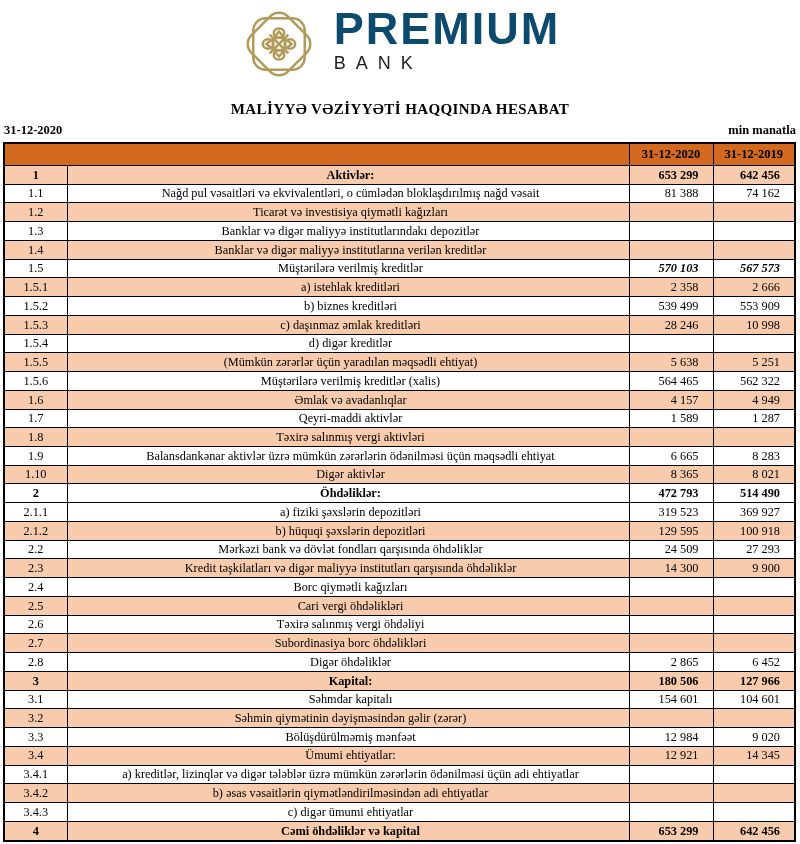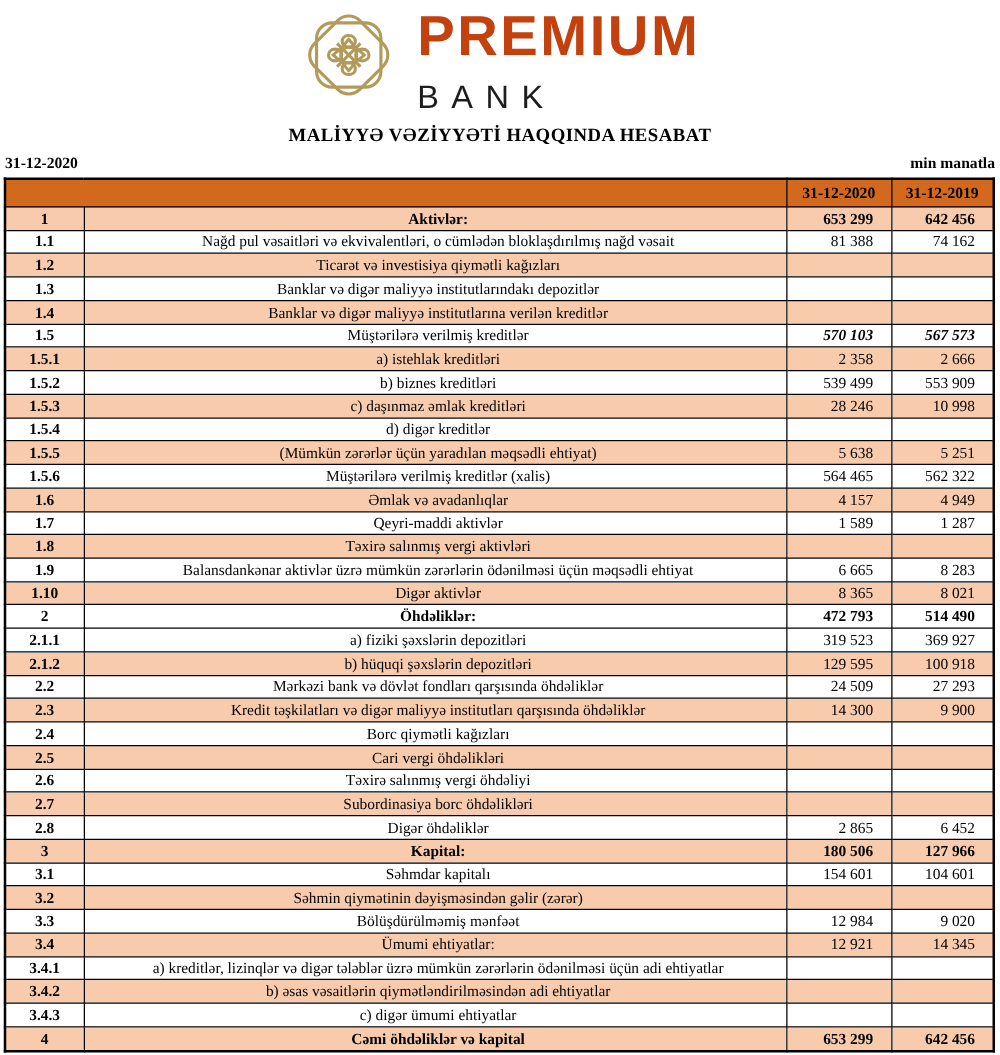--- a/index.html
+++ b/index.html
@@ -14,26 +14,26 @@
   
   .logo-row{
     position:absolute;top:4px;left:0;width:100%;
     display:flex;justify-content:center;align-items:flex-start;gap:16px;
   }
   .emblem{display:block;width:78px;height:80px;}
   .brand{display:flex;flex-direction:column;margin-top:2px;}
   .brand-name{
     font-family:"Liberation Sans","DejaVu Sans",sans-serif;
     font-weight:800;font-size:45px;line-height:1;
-    letter-spacing:2px;color:#c2410c;
+    letter-spacing:2px;color:#0c4a6e;
   }
   .brand-sub{
     font-family:"Liberation Sans","DejaVu Sans",sans-serif;
-    font-weight:500;font-size:26px;line-height:1;
-    letter-spacing:10px;color:#1d1d1b;margin-top:13px;
+    font-weight:500;font-size:18px;line-height:1;
+    letter-spacing:10px;color:#1d1d1b;margin-top:3px;
   }
   
   .title{
     position:absolute;top:101px;left:0;width:100%;
     margin:0;text-align:center;
     font-size:15px;font-weight:bold;letter-spacing:.4px;
   }
   .meta{
     position:absolute;top:123px;left:4px;right:4px;
     display:flex;justify-content:space-between;
@@ -53,21 +53,21 @@
   thead th{
     background:var(--hdr-bg);
     color:#000;font-weight:bold;font-size:12.5px;
     text-align:center;height:21px;padding:0;
   }
   tbody td{
     font-size:12.3px;line-height:1;
     padding:0 3px;height:17px;
     white-space:nowrap;overflow:hidden;
   }
-  td.c-no{text-align:center;padding:0 1px;font-weight:bold;}
+  td.c-no{text-align:center;padding:0 1px;}
   td.c-label{text-align:center;padding-left:8px;}
   td.c-val{text-align:right;padding-right:14px;}
   tr.stripe td{background:var(--stripe-bg);}
   tr.bold-row td{font-weight:bold;}
   td.bold{font-weight:bold;font-style:italic;}
 </style>
 </head>
 <body>
 
 <div class="page">

